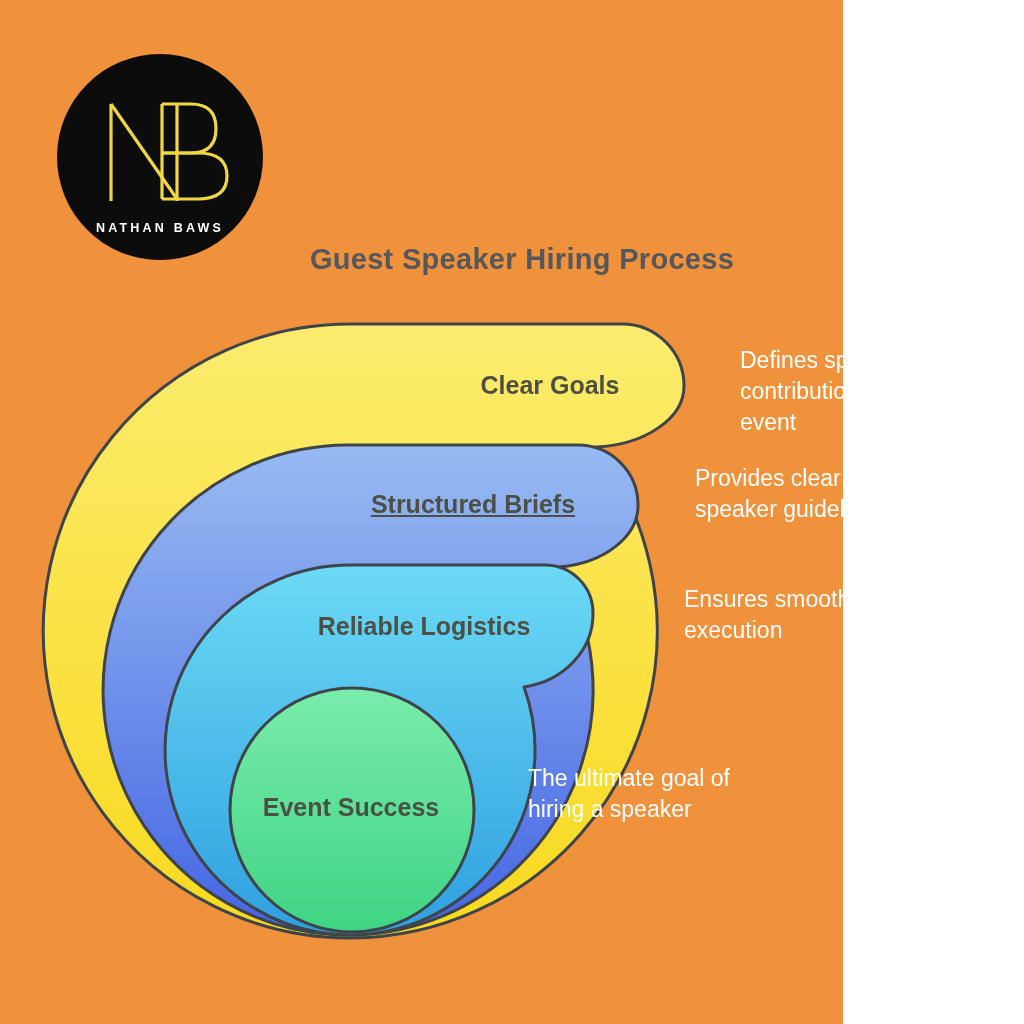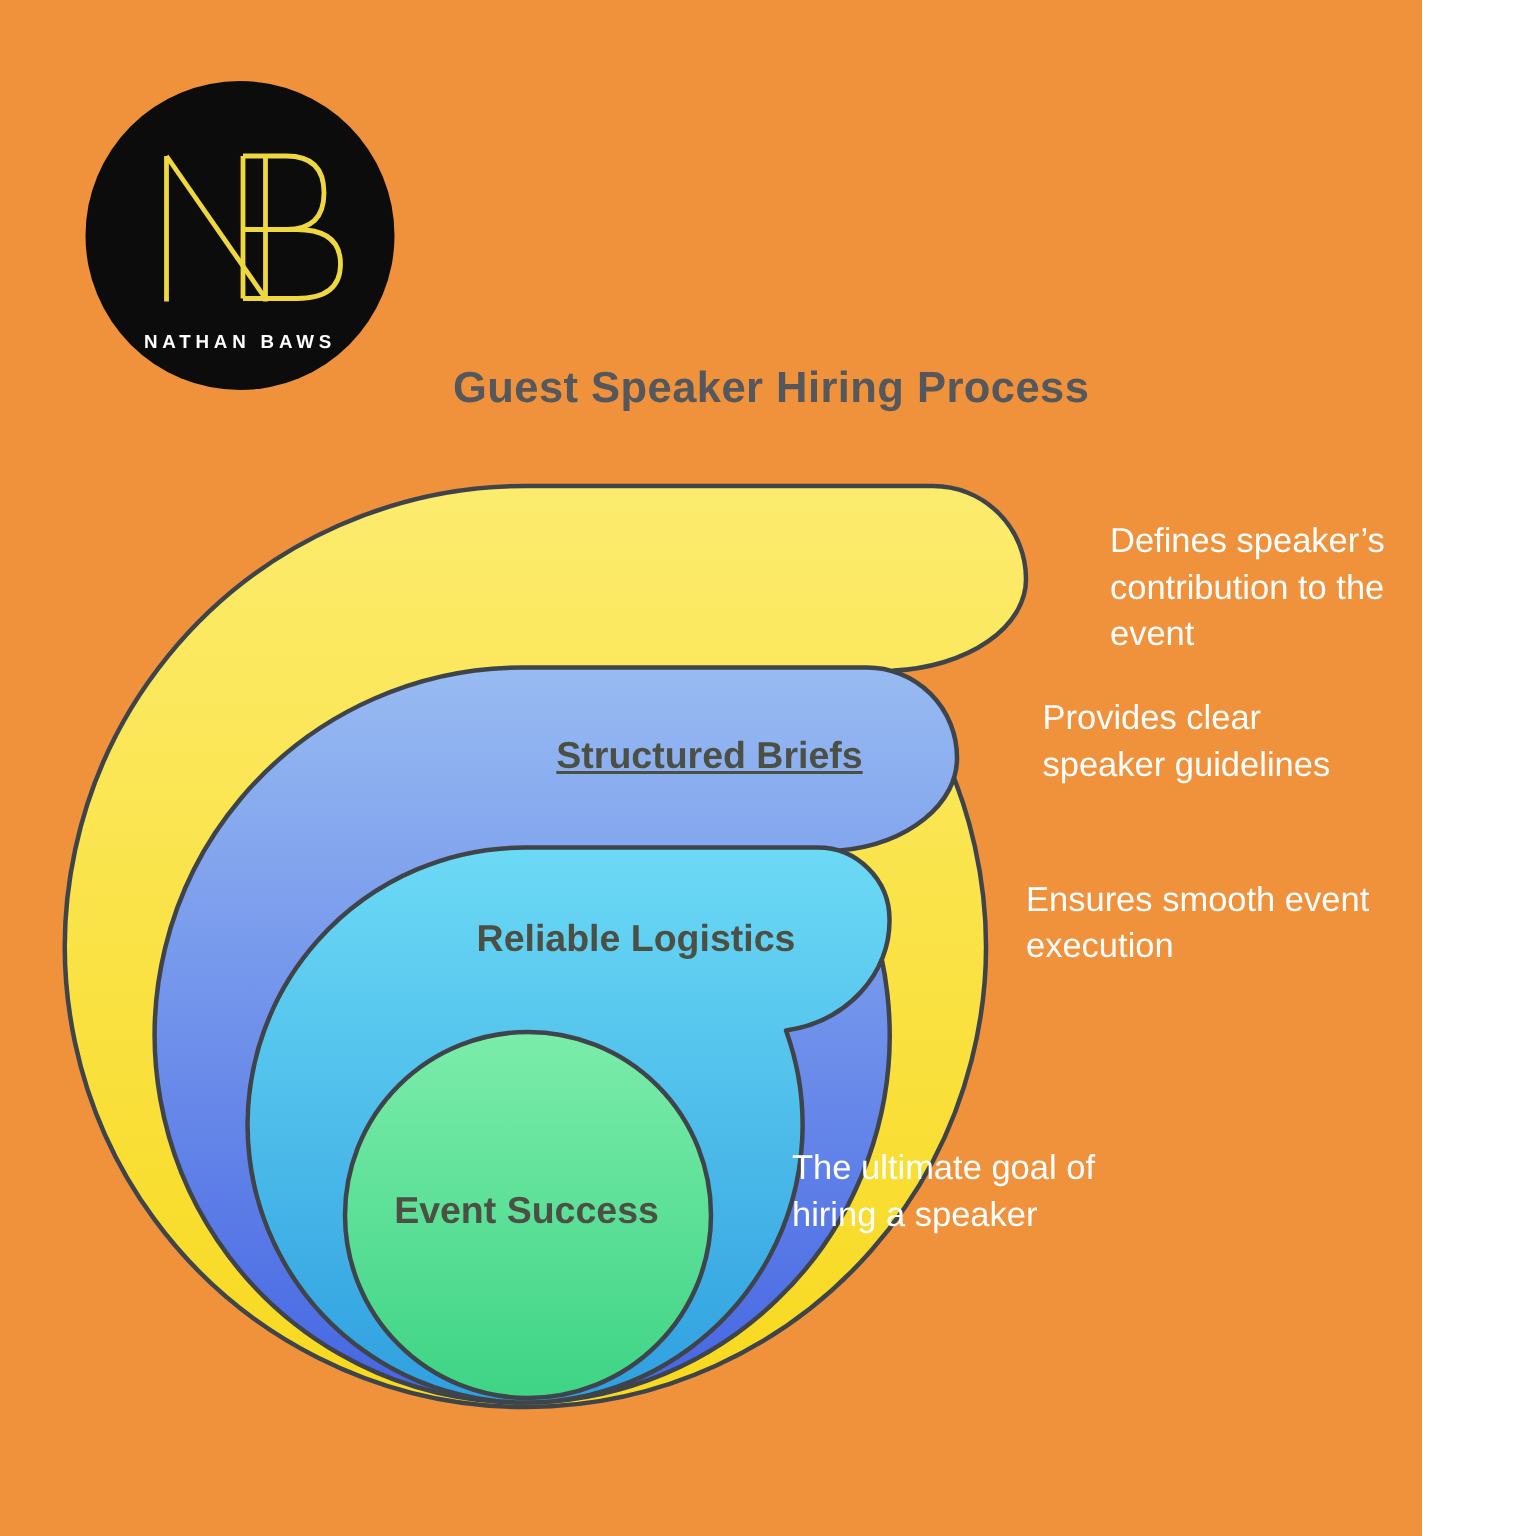--- a/index.html
+++ b/index.html
@@ -1,37 +1,38 @@
 <!DOCTYPE html>
 <html><head>
 <meta charset="utf-8">
 <style>
   html, body { margin: 0; padding: 0; }
   body { font-family: "Liberation Sans", sans-serif; }
   .canvas {
     position: relative;
-    width: 948px;
+    width: 843px;
     height: 1024px;
     background: #F0913C;
     overflow: hidden;
   }
   .diagram-svg {
     position: absolute;
     left: 0; top: 0;
     width: 1024px; height: 1024px;
   }
   .logo {
     position: absolute;
     left: 55px; top: 52px;
     width: 210px; height: 210px;
   }
   .page-title {
     position: absolute;
     left: 302px; top: 243px;
     width: 440px;
+    text-align: center;
     font-size: 29px;
     font-weight: 700;
     letter-spacing: 0.3px;
     color: #54575C;
   }
   .step-label {
     position: absolute;
     text-align: center;
     font-size: 25px;
     font-weight: 700;
@@ -101,20 +102,21 @@
       <path d="M 122 52 V 149"></path>
       <path d="M 107 52 V 147"></path>
       <path d="M 107 52 H 136 Q 161 52 161 76.5 Q 161 101 136 101 H 107"></path>
       <path d="M 107 101 H 143 Q 172 101 172 124 Q 172 147 143 147 H 107"></path>
     </g>
     <text class="logo-name" x="105" y="180" text-anchor="middle" fill="#FFFFFF">NATHAN BAWS</text>
   </svg>
 
   <div class="page-title">Guest Speaker Hiring Process</div>
 
+  <div class="step-label lbl-0">Clear Goals</div>
   <div class="step-label lbl-1">Structured Briefs</div>
   <div class="step-label lbl-3">Event Success</div>
   <div class="step-label lbl-2">Reliable Logistics</div>
 
   <div class="step-desc desc-0">Defines speaker’s contribution to the event</div>
   <div class="step-desc desc-1">Provides clear speaker guidelines</div>
   <div class="step-desc desc-2">Ensures smooth event execution</div>
   <div class="step-desc desc-3">The ultimate goal of hiring a speaker</div>
 
 </div>

